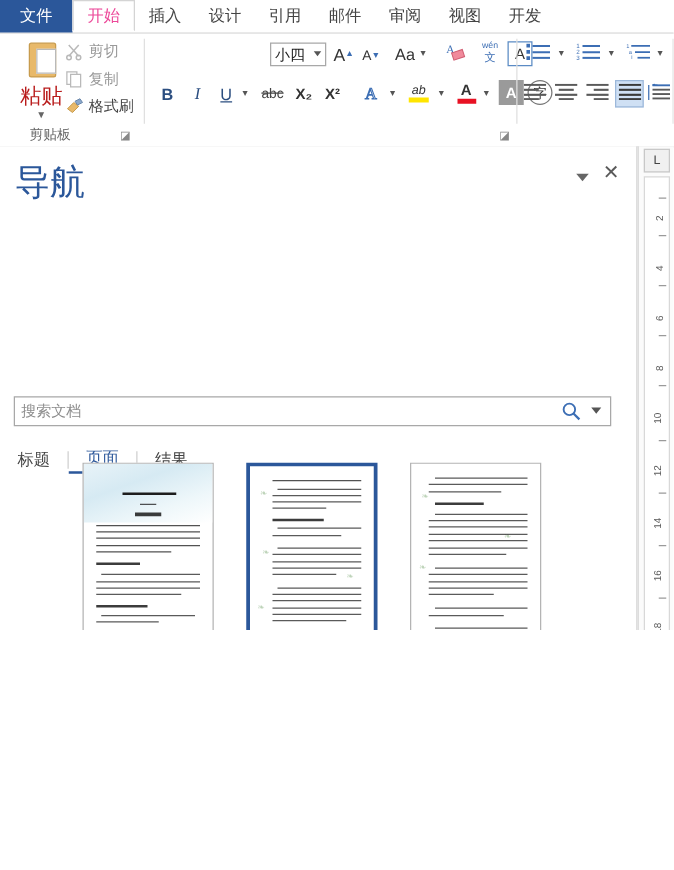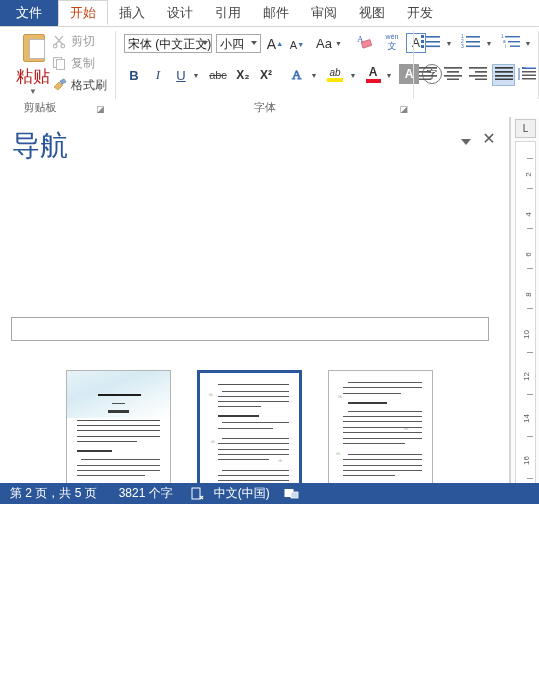--- a/index.html
+++ b/index.html
@@ -8,21 +8,21 @@
     font-family:"Liberation Sans","DejaVu Sans",sans-serif;
     font-size:12px;color:#444;background:#fff;
     -webkit-font-smoothing:antialiased;
   }
   .app{position:relative;width:539px;height:504px;overflow:hidden;}
 
   
   .tabbar{display:flex;align-items:stretch;height:26px;background:#fff;border-bottom:1px solid #d4d4d4;}
   .tab-file{background:#2b579a;color:#fff;font-size:13px;display:flex;align-items:center;justify-content:center;width:58px;height:26px;}
   .tab{display:flex;align-items:center;justify-content:center;padding:0 11px;font-size:13px;color:#444;height:25px;box-sizing:border-box;white-space:nowrap;}
-  .tab.active{color:#c2410c;background:#fff;border:1px solid #d4d4d4;border-bottom:1px solid #fff;position:relative;top:0;z-index:3;margin-bottom:-1px;}
+  .tab.active{color:#ec4899;background:#fff;border:1px solid #d4d4d4;border-bottom:1px solid #fff;position:relative;top:0;z-index:3;margin-bottom:-1px;}
 
   
   .ribbon{position:relative;height:90px;background:#fff;border-bottom:1px solid #d4d4d4;display:flex;}
   .group{position:relative;height:90px;box-sizing:border-box;}
   .group-sep{position:absolute;top:4px;bottom:18px;width:1px;background:#e0e0e0;}
   .group-label{position:absolute;bottom:2px;width:100%;text-align:center;font-size:11px;color:#666;}
   .launcher{position:absolute;bottom:3px;font-size:9px;color:#888;}
 
   
   .clip{width:116px;}
@@ -161,24 +161,20 @@
         </span>
         <span>格式刷</span>
       </div>
 
       <div class="group-label" style="left:-18px;">剪贴板</div>
       <div class="launcher" style="left:96px;">◪</div>
       <div class="group-sep" style="right:0;"></div>
     </div>
 
     <div class="group fontg">
-      <div class="fname">
-        <span>宋体 (中文正文)</span>
-        <span class="ddarrow"></span>
-      </div>
       <div class="fsize">
         <span>小四</span>
         <span class="ddarrow"></span>
       </div>
 
       <div class="btn" style="left:150px;top:7px;width:18px;height:19px;font-size:14px;">
         <span>A</span>
           <sup style="font-size:7px;color:#3c6eb4;">▲</sup>
       </div>
       <div class="btn" style="left:172px;top:8px;width:18px;height:19px;font-size:11px;">
@@ -243,21 +239,20 @@
         <span style="display:block;width:15px;height:4px;background:#e81123;"></span>
       </div>
       <div class="btn" style="left:267px;top:42px;width:12px;height:12px;font-size:7px;color:#555;">▼</div>
       <div class="btn" style="left:283px;top:37px;width:20px;height:20px;background:#9a9a9a;color:#fff;font-weight:bold;font-size:12px;">
         <span>A</span>
       </div>
       <div class="btn" style="left:306px;top:37px;width:20px;height:20px;border:1px solid #777;border-radius:50%;box-sizing:border-box;font-size:11px;">
         <span>字</span>
       </div>
 
-      <div class="group-label">字体</div>
       <div class="launcher" style="right:6px;">◪</div>
       <div class="group-sep" style="right:0;"></div>
     </div>
 
     <div class="group parag">
       <div class="btn" style="left:6px;top:6px;width:22px;height:18px;">
         <span>
           <svg width="20" height="14" viewBox="0 0 20 14">
             <rect x="0" y="1" width="3" height="3" fill="#3c6eb4"></rect>
               <rect x="5" y="2" width="14" height="1.6" fill="#3c6eb4"></rect>
@@ -352,21 +347,38 @@
       <div class="group-sep" style="right:0;"></div>
     </div>
   </div>
 
   <div class="navpane">
     <div class="nav-title">导航</div>
     <div class="nav-caret"></div>
     <div class="nav-close">✕</div>
 
     <div class="searchbox"></div>
-
+    <div class="searchrow">
+      <div class="search-input">搜索文档</div>
+      <div class="search-ico">
+        <svg width="16" height="16" viewBox="0 0 16 16">
+          <circle cx="6.5" cy="6.5" r="4.6" fill="none" stroke="#3c6eb4" stroke-width="1.5"></circle>
+          <line x1="9.8" y1="9.8" x2="14.5" y2="14.5" stroke="#3c6eb4" stroke-width="1.8"></line>
+        </svg>
+      </div>
+      <div class="search-dd"></div>
+    </div>
+
+    <div class="navtabs">
+      <div class="navtab">标题</div>
+      <div class="navtab-sep"></div>
+      <div class="navtab active">页面</div>
+      <div class="navtab-sep"></div>
+      <div class="navtab">结果</div>
+    </div>
 
     <div class="thumbs">
 
       <div class="thumb-wrap" style="left:66px;top:0px;width:105px;">
         <div class="page" style="width:105px;height:182px;">
           <div class="thead"></div>
           <div class="ttitle" style="left:30%;top:13%;width:42%;"></div>
           <div class="tline" style="left:44%;top:18%;width:12%;"></div>
           <div class="tline" style="left:40%;top:21.5%;width:20%;background:#111;height:3px;"></div>
           <div class="tline" style="left:10%;top:27%;width:80%;"></div>
@@ -542,35 +554,14 @@
       <div class="rtick" style="top:378px;width:6px;"></div>
       <div class="rnum" style="top:398px;right:4px;">20</div>
       <div class="rtick" style="top:420px;width:6px;"></div>
       <div class="rnum" style="top:440px;right:4px;">22</div>
       <div class="rtick" style="top:462px;width:6px;"></div>
       <div class="rnum" style="top:482px;right:4px;">24</div>
     </div>
     <div class="scroll-dn">▼</div>
   </div>
 
-  <div class="status">
-    <div class="st-item">第 2 页，共 5 页</div>
-    <div class="st-item" style="margin-left:22px;">3821 个字</div>
-    <div class="st-item" style="margin-left:18px;">
-      <span class="st-ico">
-        <svg width="15" height="13" viewBox="0 0 15 13">
-          <rect x="1" y="1" width="8" height="11" fill="none" stroke="#ffffff" stroke-width="1"></rect>
-          <path d="M9 9 L12 12 M12 9 L9 12" stroke="#ffffff" stroke-width="1.1"></path>
-        </svg>
-      </span>
-    </div>
-    <div class="st-item" style="margin-left:8px;">中文(中国)</div>
-    <div class="st-item" style="margin-left:14px;">
-      <span class="st-ico">
-        <svg width="15" height="13" viewBox="0 0 15 13">
-          <rect x="0.5" y="2" width="9" height="8" fill="#ffffff"></rect>
-          <rect x="7" y="5" width="7" height="6" fill="#cbd9ee" stroke="#ffffff" stroke-width="0.8"></rect>
-        </svg>
-      </span>
-    </div>
-  </div>
 
 </div>
 
 </body></html>

